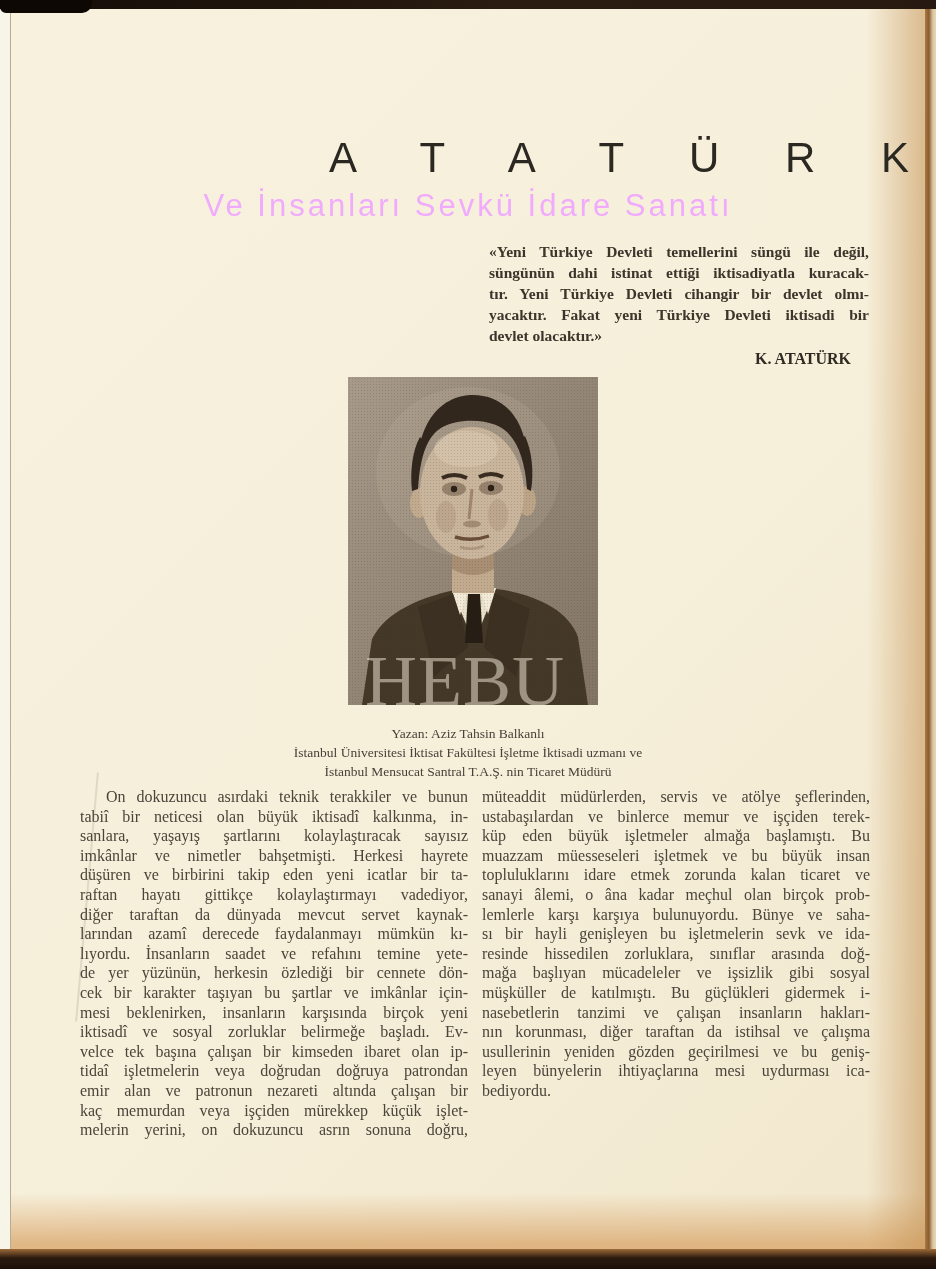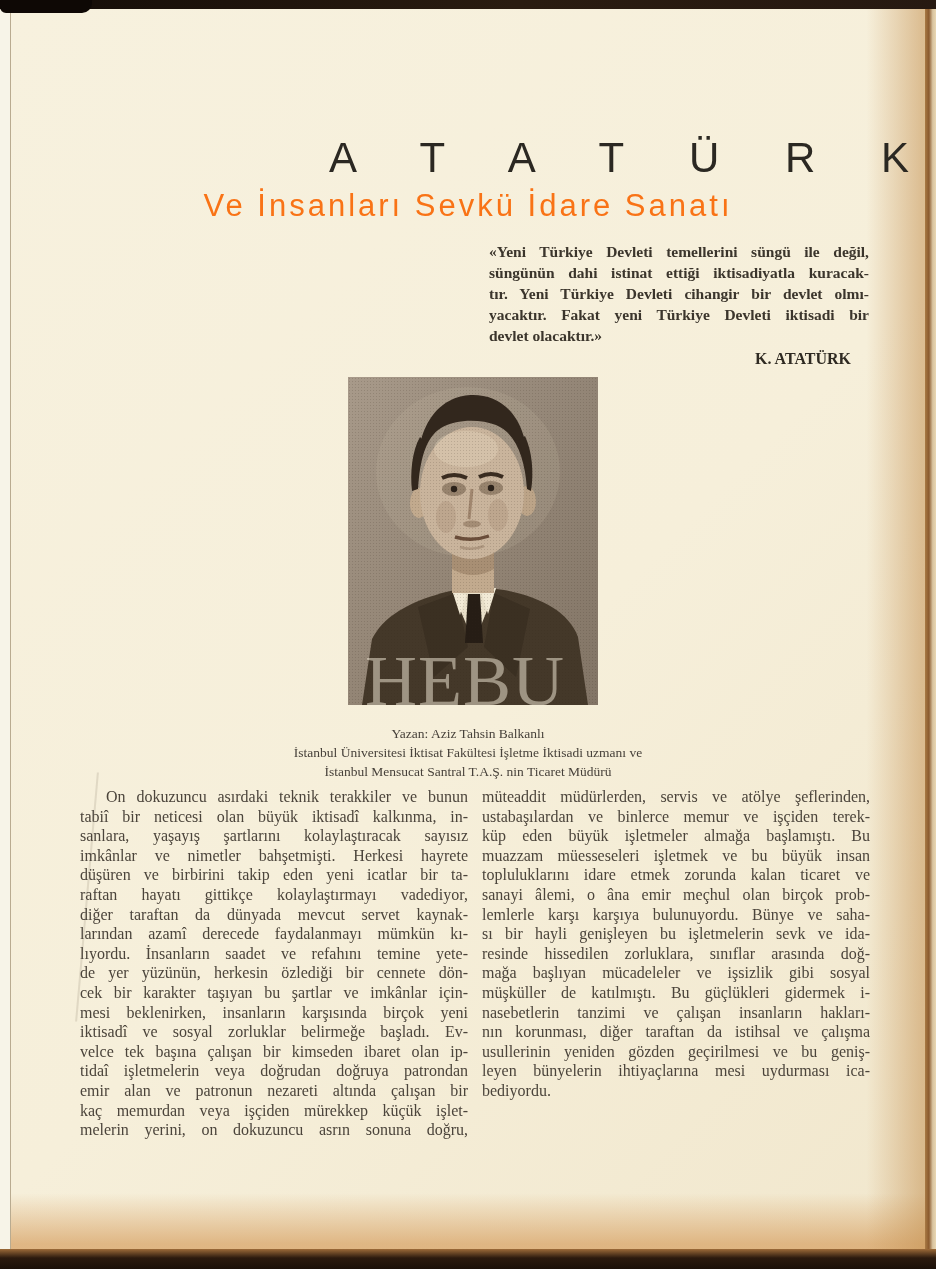--- a/index.html
+++ b/index.html
@@ -19,21 +19,21 @@
   .edge-right{position:absolute;left:925px;top:9px;width:11px;height:1240px;
               background:linear-gradient(to right,#a97a44 0%,#8a5a2e 35%,#d9c4a0 70%,#e8d6b2 100%);}
   .crease{position:absolute;left:86px;top:772px;width:2px;height:250px;background:rgba(95,78,60,.14);transform:rotate(5deg);}
 
   
   .title{position:absolute;left:0;top:134px;width:936px;text-align:right;
          font-family:"Liberation Sans",sans-serif;font-size:42px;font-weight:400;
          letter-spacing:27px;padding-left:27px;box-sizing:border-box;color:#2b2822;}
   .subtitle{position:absolute;left:0;top:188px;width:936px;text-align:center;
          font-family:"Liberation Sans",sans-serif;font-size:31px;font-weight:400;
-         letter-spacing:3px;color:#f97316;}
+         letter-spacing:3px;color:#f0abfc;}
 
   
   .quote{position:absolute;left:489px;top:241px;width:380px;color:#3b352c;}
   .quote .tl{font-size:15.5px;line-height:21px;font-weight:bold;}
   .attribution{margin-top:4px;text-align:right;padding-right:18px;
                font-size:16px;font-weight:bold;color:#2f2a22;}
 
   
   .tl{text-align:justify;text-align-last:justify;}
   .plain-last .tl:last-child{text-align-last:left;}
@@ -172,21 +172,21 @@
         <div class="tl">emir alan ve patronun nezareti altında çalışan bir</div>
         <div class="tl">kaç memurdan veya işçiden mürekkep küçük işlet-</div>
         <div class="tl">melerin yerini, on dokuzuncu asrın sonuna doğru,</div>
       </div>
     <div class="col plain-last">
         <div class="tl">müteaddit müdürlerden, servis ve atölye şeflerinden,</div>
         <div class="tl">ustabaşılardan ve binlerce memur ve işçiden terek-</div>
         <div class="tl">küp eden büyük işletmeler almağa başlamıştı. Bu</div>
         <div class="tl">muazzam müesseseleri işletmek ve bu büyük insan</div>
         <div class="tl">topluluklarını idare etmek zorunda kalan ticaret ve</div>
-        <div class="tl">sanayi âlemi, o âna emir meçhul olan birçok prob-</div>
+        <div class="tl">sanayi âlemi, o âna kadar meçhul olan birçok prob-</div>
         <div class="tl">lemlerle karşı karşıya bulunuyordu. Bünye ve saha-</div>
         <div class="tl">sı bir hayli genişleyen bu işletmelerin sevk ve ida-</div>
         <div class="tl">resinde hissedilen zorluklara, sınıflar arasında doğ-</div>
         <div class="tl">mağa başlıyan mücadeleler ve işsizlik gibi sosyal</div>
         <div class="tl">müşküller de katılmıştı. Bu güçlükleri gidermek i-</div>
         <div class="tl">nasebetlerin tanzimi ve çalışan insanların hakları-</div>
         <div class="tl">nın korunması, diğer taraftan da istihsal ve çalışma</div>
         <div class="tl">usullerinin yeniden gözden geçirilmesi ve bu geniş-</div>
         <div class="tl">leyen bünyelerin ihtiyaçlarına mesi uydurması ica-</div>
         <div class="tl">bediyordu.</div>

